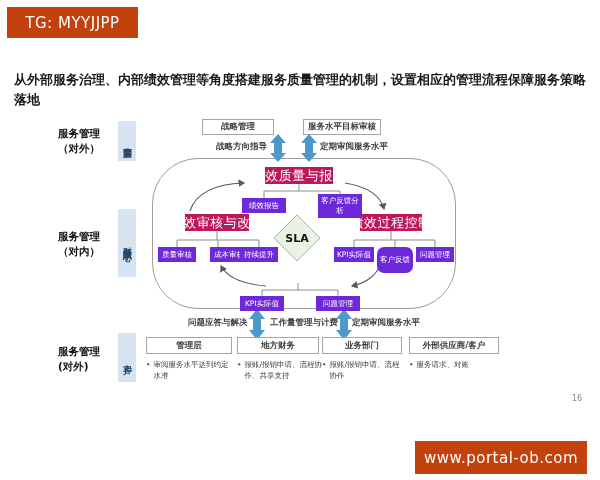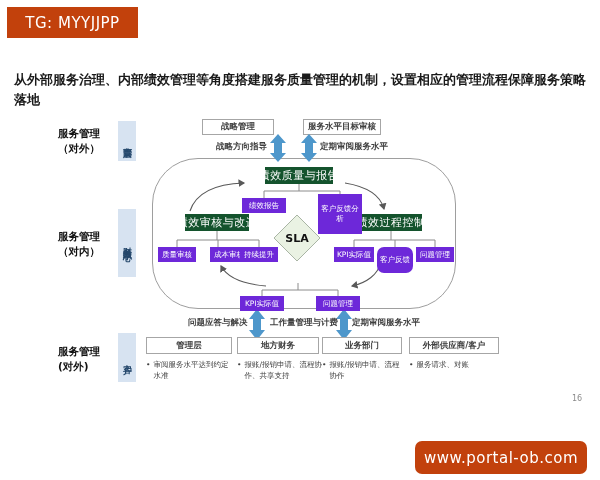--- a/index.html
+++ b/index.html
@@ -8,21 +8,21 @@
   .abs{position:absolute;box-sizing:border-box;}
   .wm{background:#c2410c;color:#ffffff;display:flex;align-items:center;justify-content:center;
       font-size:15px;letter-spacing:0.5px;}
   .title{font-size:13px;font-weight:bold;color:#1a1a1a;line-height:1.5;}
   .glabel{font-size:10.5px;font-weight:bold;color:#111;text-align:left;line-height:1.45;}
   .tag{background:#d7e3f1;color:#24476b;font-size:9px;font-weight:bold;
        display:flex;align-items:center;justify-content:center;
        writing-mode:vertical-rl;text-orientation:upright;letter-spacing:1px;}
   .wbox{background:#fff;border:1px solid #a6a6a6;color:#404040;font-size:8.5px;font-weight:bold;
         display:flex;align-items:center;justify-content:center;white-space:nowrap;}
-  .pbox{background:#14532d;color:#fff;font-size:11px;display:flex;align-items:center;
+  .pbox{background:#be185d;color:#fff;font-size:13px;display:flex;align-items:center;
         justify-content:center;white-space:nowrap;letter-spacing:0.5px;}
   .gbox{background:#6d28d9;color:#fff;font-size:7.5px;display:flex;align-items:center;
         justify-content:center;text-align:center;line-height:1.3;padding:1px;}
   .albl{font-size:8.5px;font-weight:bold;color:#404040;white-space:nowrap;}
   .sla{font-size:11px;font-weight:bold;color:#111;display:flex;align-items:center;justify-content:center;}
   .container{border:1.5px solid #9e9e9e;border-radius:46px;background:#ffffff;}
   .bul{font-size:7.5px;color:#404040;line-height:1.45;display:flex;gap:3px;}
   .bul::before{content:"•";flex:0 0 auto;}
   .pn{font-size:8px;color:#8c8c8c;}
   svg{display:block;}
@@ -87,21 +87,21 @@
     <path d="M298,283 L298,290 M262,290 L338,290 M262,290 L262,296 M338,290 L338,296" fill="none" stroke="#8c8c8c" stroke-width="1"></path>
 
     <polygon points="297,215 320,238 297,261 274,238" fill="#eaf2e3" stroke="#a9b5a4" stroke-width="1"></polygon>
   </svg>
 
   <div class="abs pbox" style="left:265px;top:167px;width:68px;height:17px;">绩效质量与报告</div>
   <div class="abs pbox" style="left:185px;top:214px;width:64px;height:17px;">绩效审核与改进</div>
   <div class="abs pbox" style="left:360px;top:214px;width:62px;height:17px;">绩效过程控制</div>
 
   <div class="abs gbox" style="left:242px;top:198px;width:44px;height:15px;">绩效报告</div>
-  <div class="abs gbox" style="left:318px;top:194px;width:44px;height:40px;">客户反馈分析</div>
+  <div class="abs gbox" style="left:318px;top:194px;width:44px;height:24px;">客户反馈分析</div>
 
   <div class="abs gbox" style="left:158px;top:247px;width:38px;height:15px;">质量审核</div>
   <div class="abs gbox" style="left:210px;top:247px;width:38px;height:15px;">成本审核</div>
   <div class="abs gbox" style="left:240px;top:247px;width:38px;height:15px;">持续提升</div>
 
   <div class="abs gbox" style="left:334px;top:247px;width:40px;height:15px;">KPI实际值</div>
   <div class="abs gbox" style="left:377px;top:247px;width:36px;height:26px;border-radius:7px;">客户反馈</div>
   <div class="abs gbox" style="left:416px;top:247px;width:38px;height:15px;">问题管理</div>
 
   <div class="abs gbox" style="left:240px;top:296px;width:44px;height:15px;">KPI实际值</div>
@@ -126,17 +126,17 @@
   </div>
   <div class="abs bul" style="left:322px;top:360px;width:84px;">
     <span>报账/报销申请、流程协作</span>
   </div>
   <div class="abs bul" style="left:409px;top:360px;width:92px;">
     <span>服务请求、对账</span>
   </div>
 
   <div class="abs pn" style="left:572px;top:394px;">16</div>
 
-  <div class="abs wm" style="left:415px;top:441px;width:172px;height:33px;border-radius:7px;">
+  <div class="abs wm" style="left:415px;top:441px;width:172px;height:33px;">
     <span>www.portal-ob.com</span>
   </div>
 
 </div>
 
 </body></html>

